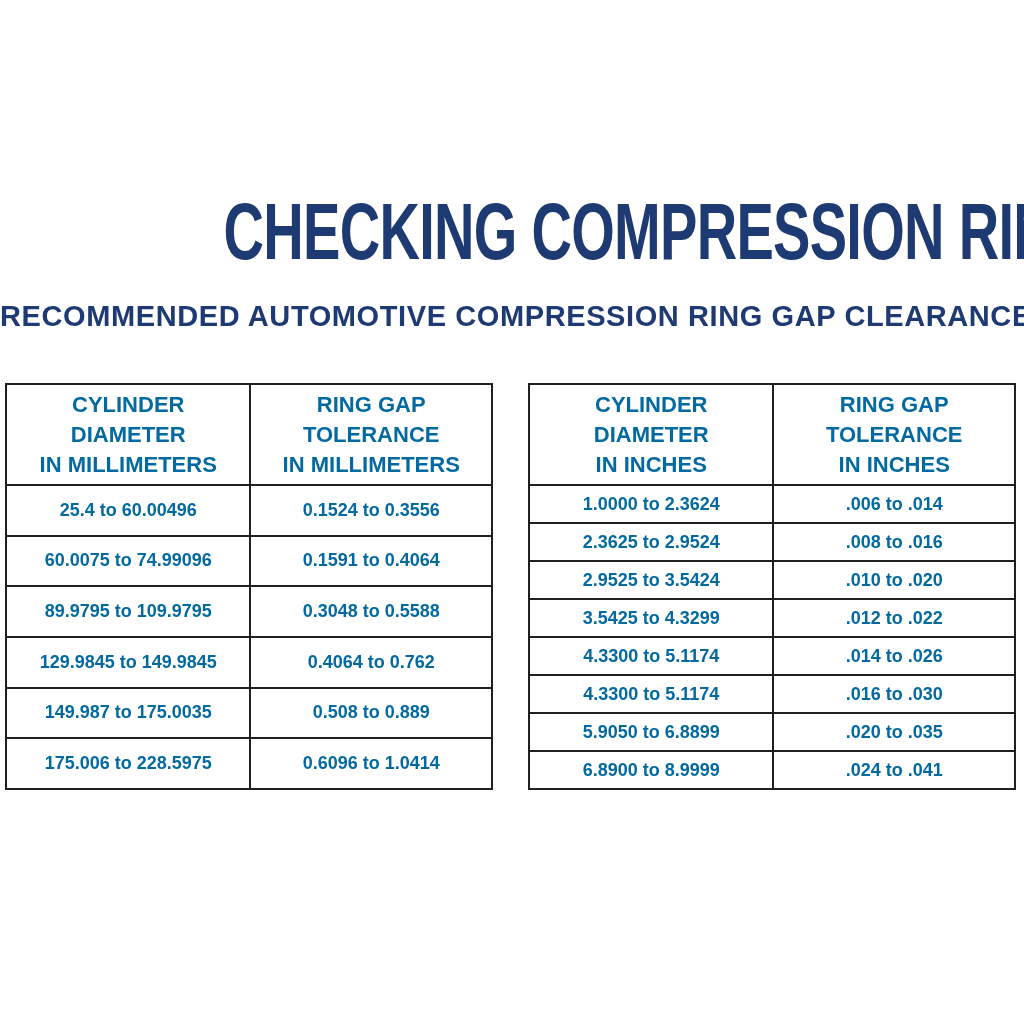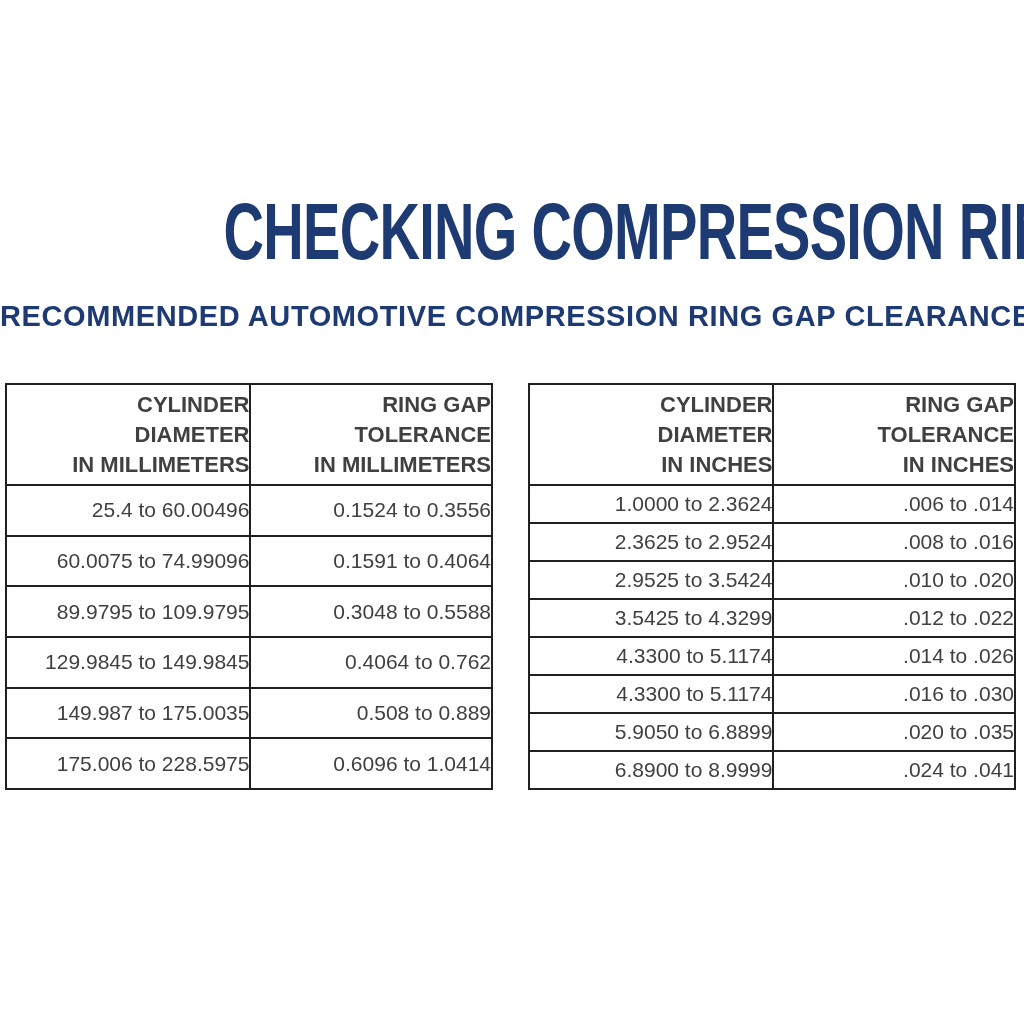--- a/index.html
+++ b/index.html
@@ -60,36 +60,36 @@
   }
   table.spec {
     border-collapse: collapse;
     width: 488px;
     table-layout: fixed;
     background: #ffffff;
   }
   table.spec th,
   table.spec td {
     border: 2px solid #231f20;
-    text-align: right;
+    text-align: center;
     vertical-align: middle;
-    color: #404040;
+    color: #0369a1;
     padding: 0;
   }
   table.spec th {
     height: 99px;
     font-size: 22px;
     font-weight: bold;
     line-height: 30px;
     white-space: pre-line;
   }
   table.spec td {
     height: 36px;
-    font-size: 21px;
-    font-weight: normal;
+    font-size: 18px;
+    font-weight: bold;
   }
   col.c1 { width: 50.3%; }
   col.c2 { width: 49.7%; }
 </style>
 </head>
 <body>
 
 <div class="page">
 
   <h1 class="title"><span class="title-inner">CHECKING COMPRESSION RING GAPS</span></h1>

